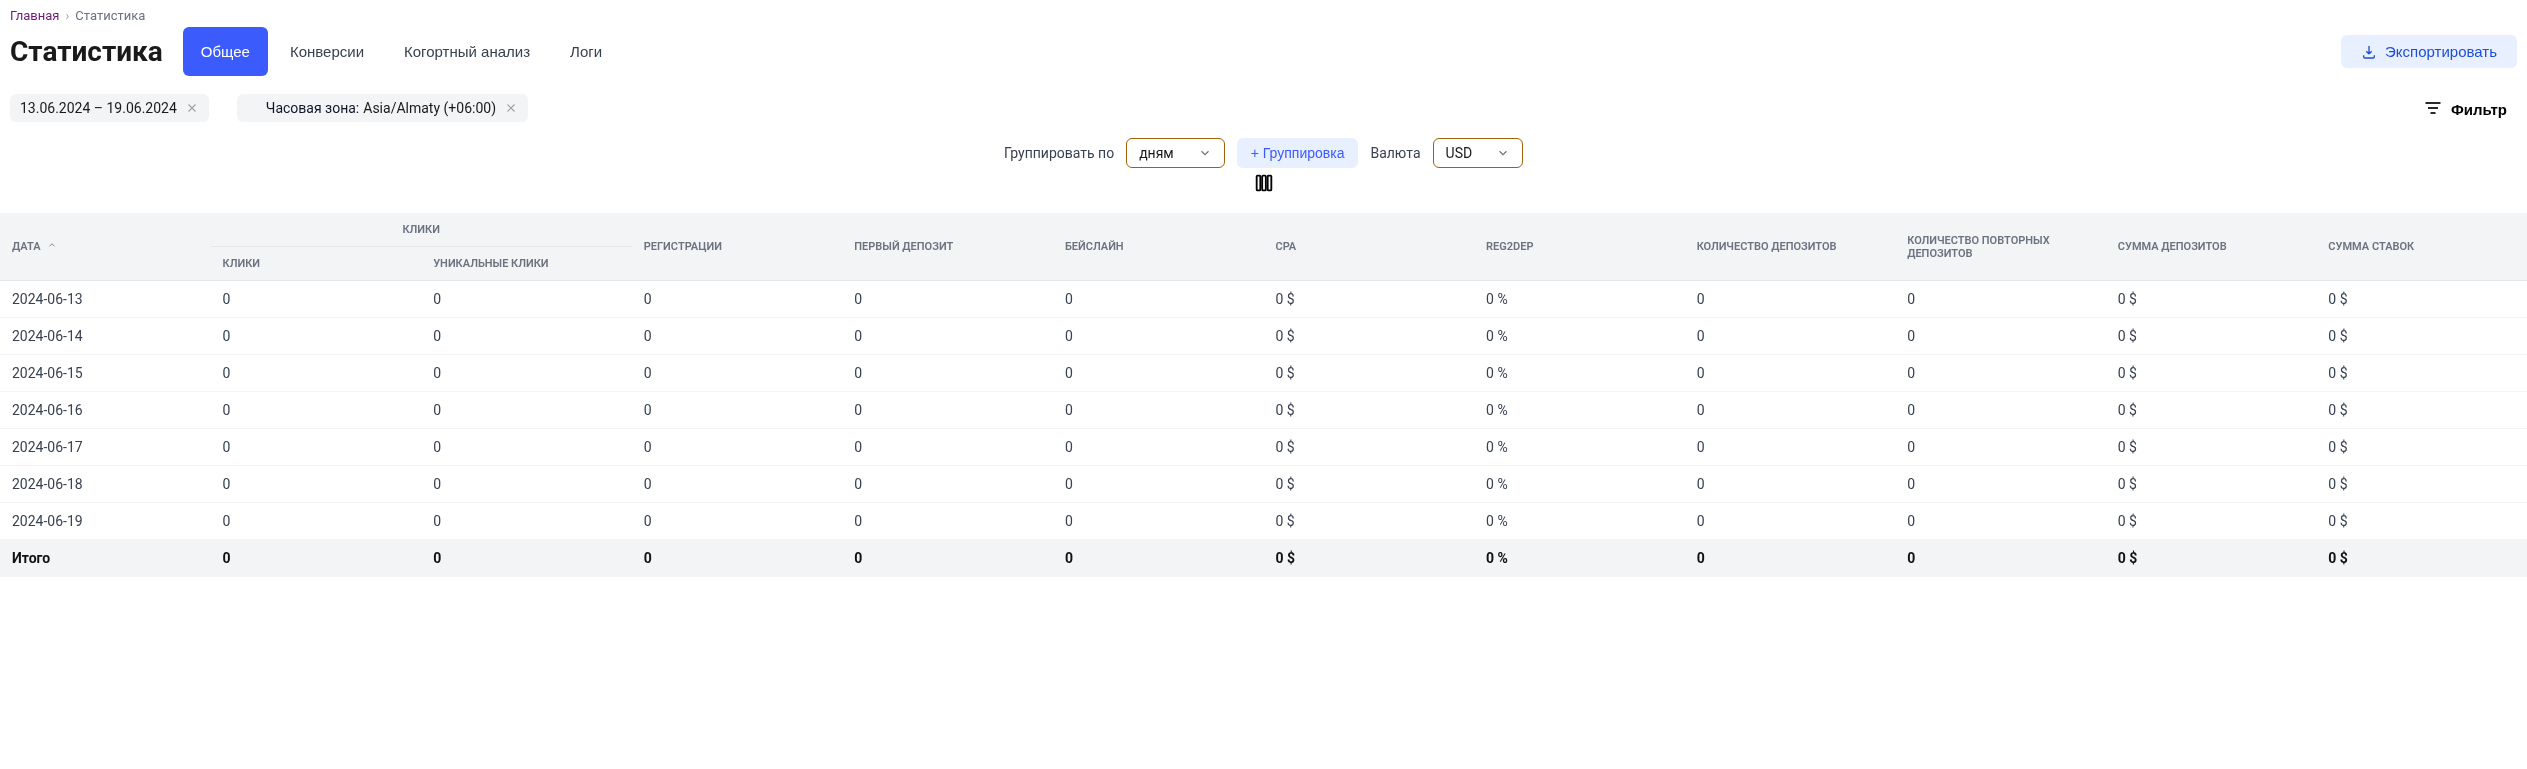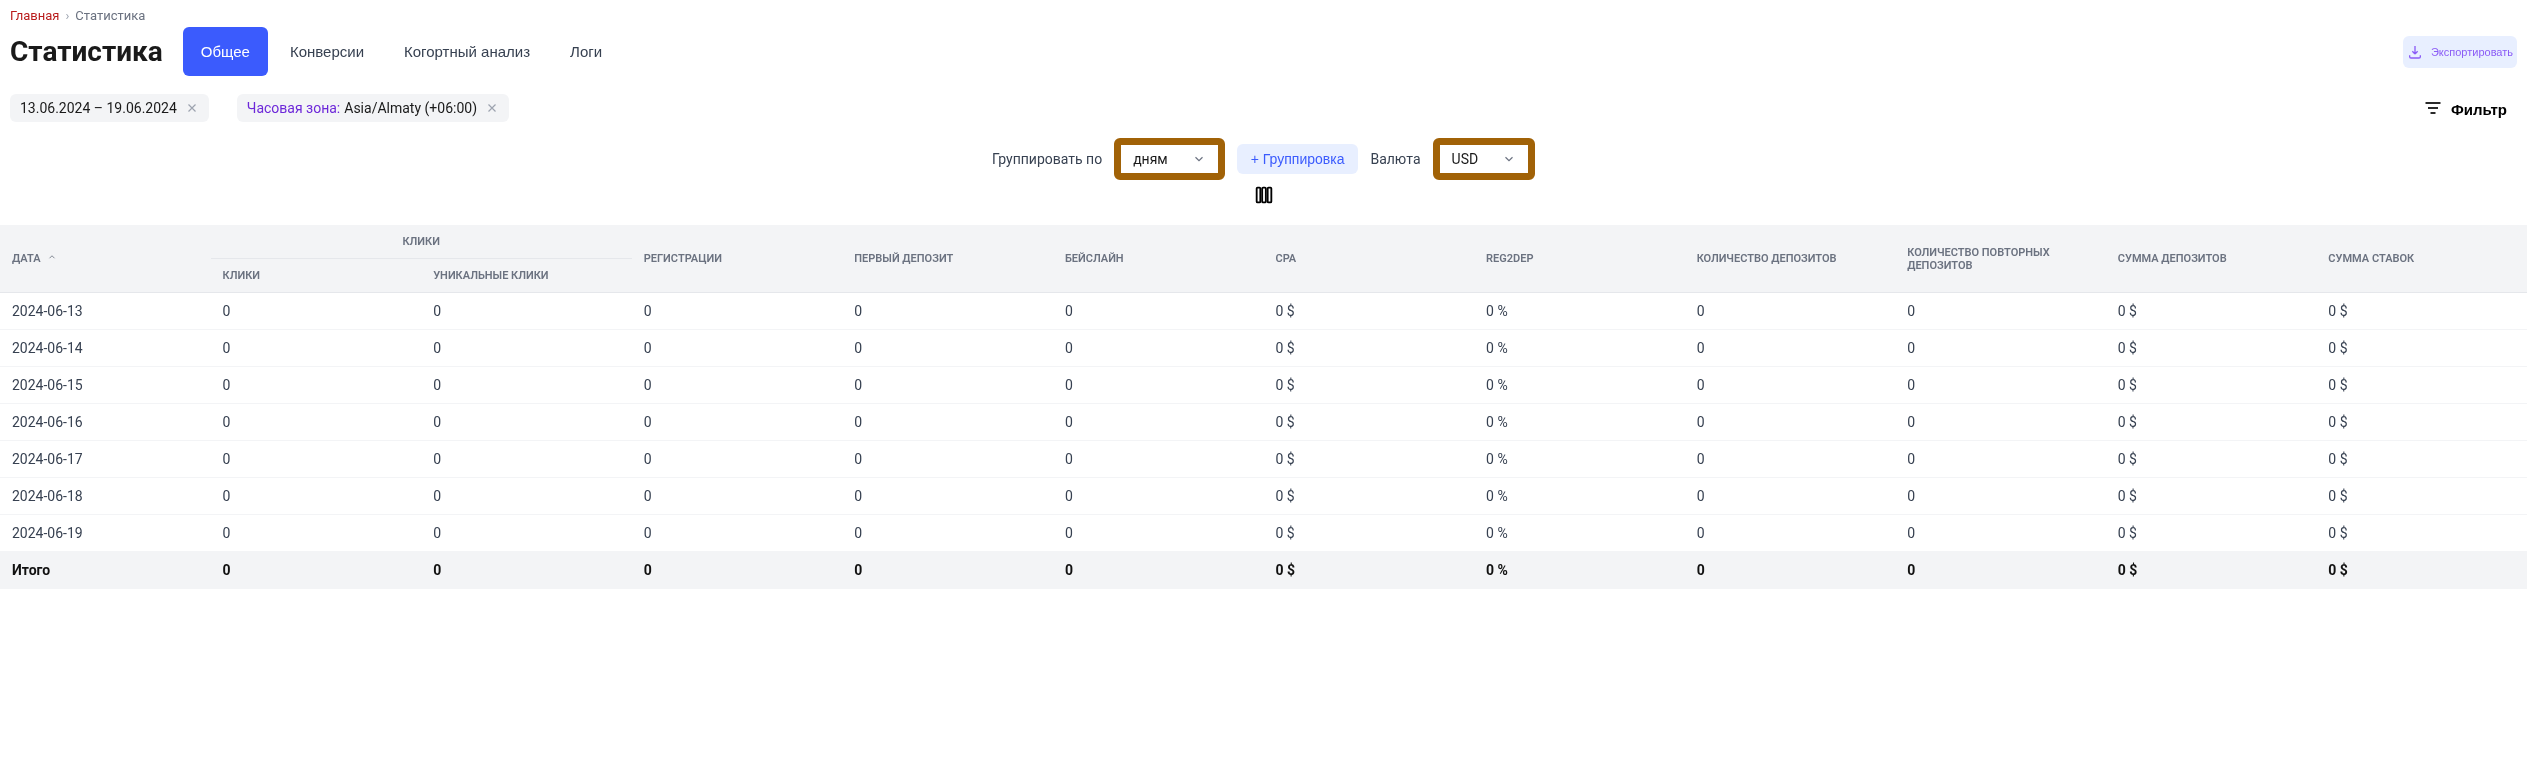--- a/index.html
+++ b/index.html
@@ -1,45 +1,45 @@
 <!DOCTYPE html>
 <html><head>
 <meta charset="utf-8">
 <style>
   * { box-sizing: border-box; margin: 0; padding: 0; }
   body { font-family: -apple-system, BlinkMacSystemFont, "Segoe UI", Roboto, Arial, sans-serif; font-size: 14px; color: #1a1a1a; background: #fff; }
   
   .breadcrumb { display: flex; align-items: center; gap: 6px; padding: 8px 10px 4px; font-size: 13px; }
-  .breadcrumb a { color: #b91c1c; text-decoration: none; }
+  .breadcrumb a { color: #701a75; text-decoration: none; }
   .breadcrumb .sep { color: #9ca3af; }
   .breadcrumb .current { color: #6b7280; }
   
   .header-row { display: flex; align-items: center; justify-content: space-between; padding: 0 10px 10px; }
   .header-left { display: flex; align-items: center; gap: 20px; }
   .page-title { font-size: 28px; font-weight: 700; }
   .tabs { display: flex; gap: 4px; }
   .tab { padding: 16px 18px; border-radius: 6px; font-size: 15px; font-weight: 500; cursor: pointer; color: #374151; background: transparent; border: none; }
   .tab.active { background: #3b5bfd; color: #fff; }
   
-  .export-btn { display: flex; align-items: center; gap: 8px; padding: 8px 4px; background: #e8efff; color: #8b5cf6; border: none; border-radius: 6px; font-size: 11px; font-weight: 500; cursor: pointer; }
+  .export-btn { display: flex; align-items: center; gap: 8px; padding: 8px 20px; background: #e8efff; color: #1d4ed8; border: none; border-radius: 6px; font-size: 15px; font-weight: 500; cursor: pointer; }
   .export-btn svg { width: 16px; height: 16px; }
   
   .filter-row { display: flex; align-items: center; justify-content: space-between; padding: 6px 10px; }
   .chips { display: flex; gap: 28px; }
   .chip { display: flex; align-items: center; gap: 8px; padding: 6px 10px; background: #f3f4f6; border-radius: 6px; font-size: 14px; }
-  .chip .label { color: #6d28d9; }
+  .chip .label { color: #0f172a; margin-left: 19px; }
   .chip .value { color: #1a1a1a; }
   .chip .close { cursor: pointer; color: #9ca3af; width: 14px; height: 14px; }
   .filter-btn { display: flex; align-items: flex-end; gap: 8px; padding: 6px 10px; background: transparent; border: none; font-size: 15px; font-weight: 600; cursor: pointer; }
   .filter-btn svg { width: 20px; height: 20px; }
   
   .controls-row { display: flex; align-items: center; justify-content: space-between; padding: 8px 10px 12px; flex-direction: column; }
   .controls-left { display: flex; align-items: center; gap: 12px; }
   .ctrl-label { font-size: 14px; color: #374151; }
-  .select { display: flex; align-items: center; gap: 24px; padding: 6px 12px; border: 7px solid #a16207; border-radius: 6px; font-size: 14px; cursor: pointer; background: #fff; }
+  .select { display: flex; align-items: center; gap: 24px; padding: 6px 12px; border: 1px solid #a16207; border-radius: 6px; font-size: 14px; cursor: pointer; background: #fff; }
   .select svg { width: 14px; height: 14px; color: #6b7280; }
   .add-group-btn { padding: 7px 14px; background: #e8efff; color: #3b5bfd; border: none; border-radius: 6px; font-size: 14px; font-weight: 500; cursor: pointer; }
   .cols-btn { background: transparent; border: none; cursor: pointer; padding: 4px; }
   .cols-btn svg { width: 22px; height: 22px; }
   
   table { width: 100%; border-collapse: collapse; }
   thead { background: #f3f4f6; }
   th { text-align: left; padding: 10px 12px; font-size: 11px; font-weight: 600; color: #6b7280; text-transform: uppercase; border-bottom: 1px solid #e5e7eb; vertical-align: middle; }
   th.sortable { cursor: pointer; margin-left: 29px; }
   th .sort-icon { display: inline-block; margin-left: 4px; width: 10px; height: 10px; }

